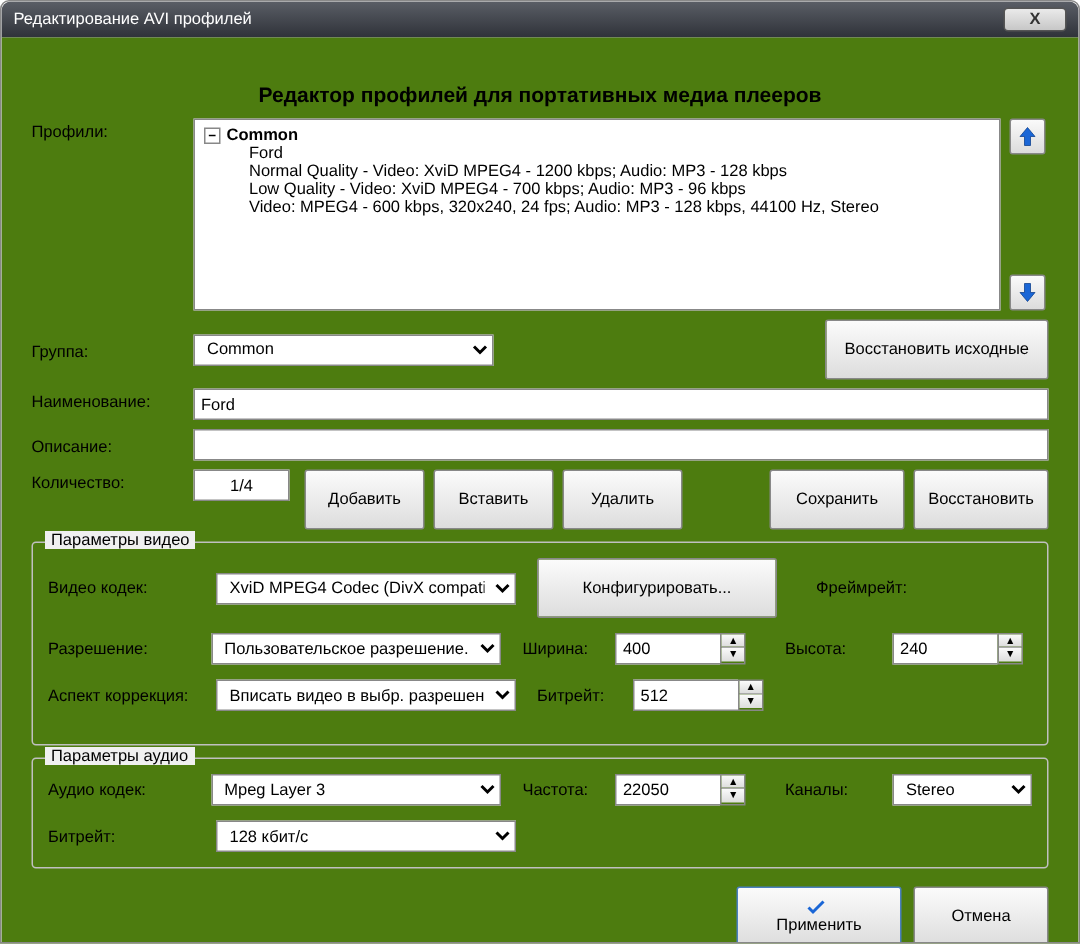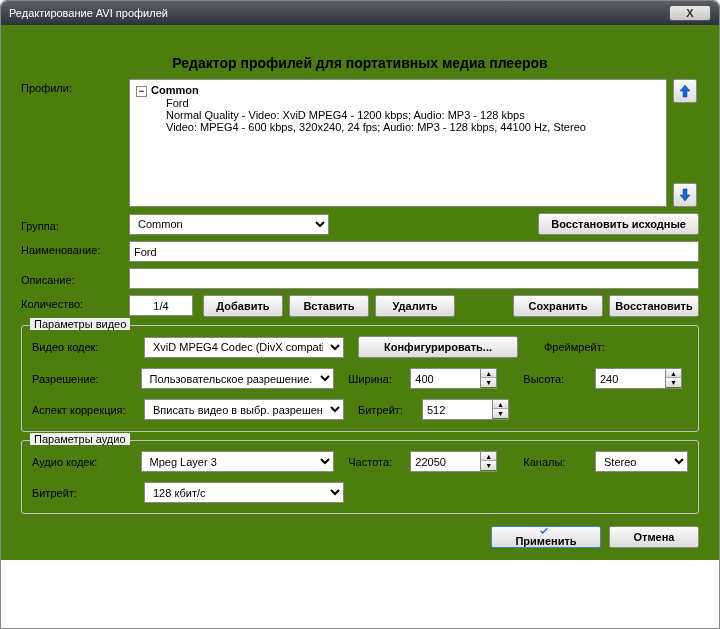--- a/index.html
+++ b/index.html
@@ -15,21 +15,21 @@
 .tree-node { white-space: nowrap; }
 .tree-node .toggle { display: inline-block; width: 11px; height: 11px; border: 1px solid #888; text-align: center; line-height: 9px; font-size: 9px; margin-right: 4px; }
 .tree-node.root { font-weight: bold; }
 .tree-child { padding-left: 30px; }
 .tree-child.selected { background: #fff; }
 .side-arrows { width: 26px; display: flex; flex-direction: column; justify-content: space-between; margin-left: 6px; height: 128px; }
 .sq-btn { width: 24px; height: 24px; border: 1px solid #888; background: linear-gradient(#fafafa,#dcdcdc); display: flex; align-items: center; justify-content: center; border-radius: 2px; }
 .blue-arrow-svg { fill: #1a66d6; stroke: #0a3c8a; stroke-width: 0.5; }
 .input, select, .spin { height: 21px; border: 1px solid #888; background: #fff; padding: 0 4px; }
 select { padding-right: 16px; }
-.btn { height: 22px; border: 1px solid #888; background: linear-gradient(#fbfbfb,#dddddd); padding: 0 12px; border-radius: 2px; white-space: nowrap; display: inline-flex; align-items: center; justify-content: center; font-weight: bold; }
+.btn { height: 40px; border: 1px solid #888; background: linear-gradient(#fbfbfb,#dddddd); padding: 0 12px; border-radius: 2px; white-space: nowrap; display: inline-flex; align-items: center; justify-content: center; }
 .btn.primary { border-color: #4a7fbf; flex-direction: column; }
 .fieldset { border: 1px solid #c0c0c0; border-radius: 3px; padding: 10px 10px 6px 10px; margin-top: 8px; position: relative; }
 .fieldset .legend { position: absolute; top: -8px; left: 8px; background: #f0f0f0; padding: 0 4px; }
 .grid-row { display: flex; align-items: center; margin-bottom: 10px; }
 .col-lbl { width: 112px; }
 .col-field { width: 200px; margin-right: 14px; }
 .col-lbl2 { width: 64px; }
 .col-field2 { width: 96px; margin-right: 20px; }
 .col-lbl3 { width: 74px; }
 .col-field3 { width: 96px; }
@@ -55,20 +55,21 @@
   <div class="heading">Редактор профилей для портативных медиа плееров</div>
 
   <div class="row">
     <div class="label">Профили:</div>
     <div class="profiles-box">
       <div class="tree-node root">
         <span class="toggle">−</span><span>Common</span>
       </div>
       <div class="tree-child selected">Ford</div>
       <div class="tree-child">Normal Quality - Video: XviD MPEG4 - 1200 kbps; Audio: MP3 - 128 kbps</div>
+      <div class="tree-child">Low Quality - Video: XviD MPEG4 - 700 kbps; Audio: MP3 - 96 kbps</div>
       <div class="tree-child">Video: MPEG4 - 600 kbps, 320x240, 24 fps; Audio: MP3 - 128 kbps, 44100 Hz, Stereo</div>
     </div>
     <div class="side-arrows">
       <div class="sq-btn">
         <svg width="14" height="14" viewBox="0 0 14 14">
             <path class="blue-arrow-svg" d="M7 1 L12 7 L9 7 L9 13 L5 13 L5 7 L2 7 Z"></path>
           </svg>
       </div>
       <div class="sq-btn">
         <svg width="14" height="14" viewBox="0 0 14 14">
@@ -138,21 +139,21 @@
         <div class="spin-wrap">
           <input class="input" value="240" style="">
           <div class="spin-btns">
               <span>▲</span>
               <span>▼</span>
             </div>
         </div>
       </div>
     </div>
 
-    <div class="grid-row" style="margin-bottom:5px">
+    <div class="grid-row" style="margin-bottom:16px">
       <div class="col-lbl">Аспект коррекция:</div>
       <div class="col-field"><select class="input" style="width:100%"><option>Вписать видео в выбр. разрешение</option></select></div>
       <div class="col-lbl2">Битрейт:</div>
       <div class="col-field2">
         <div class="spin-wrap">
           <input class="input" value="512" style="">
           <div class="spin-btns">
               <span>▲</span>
               <span>▼</span>
             </div>

